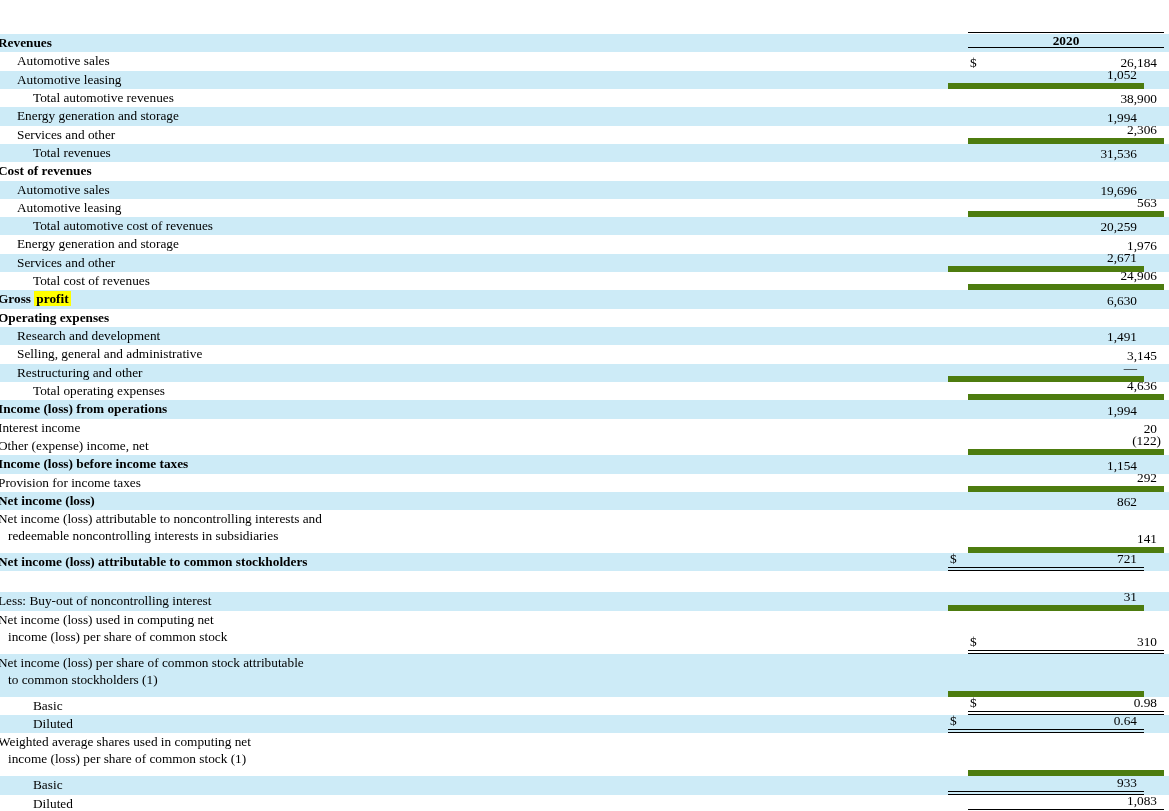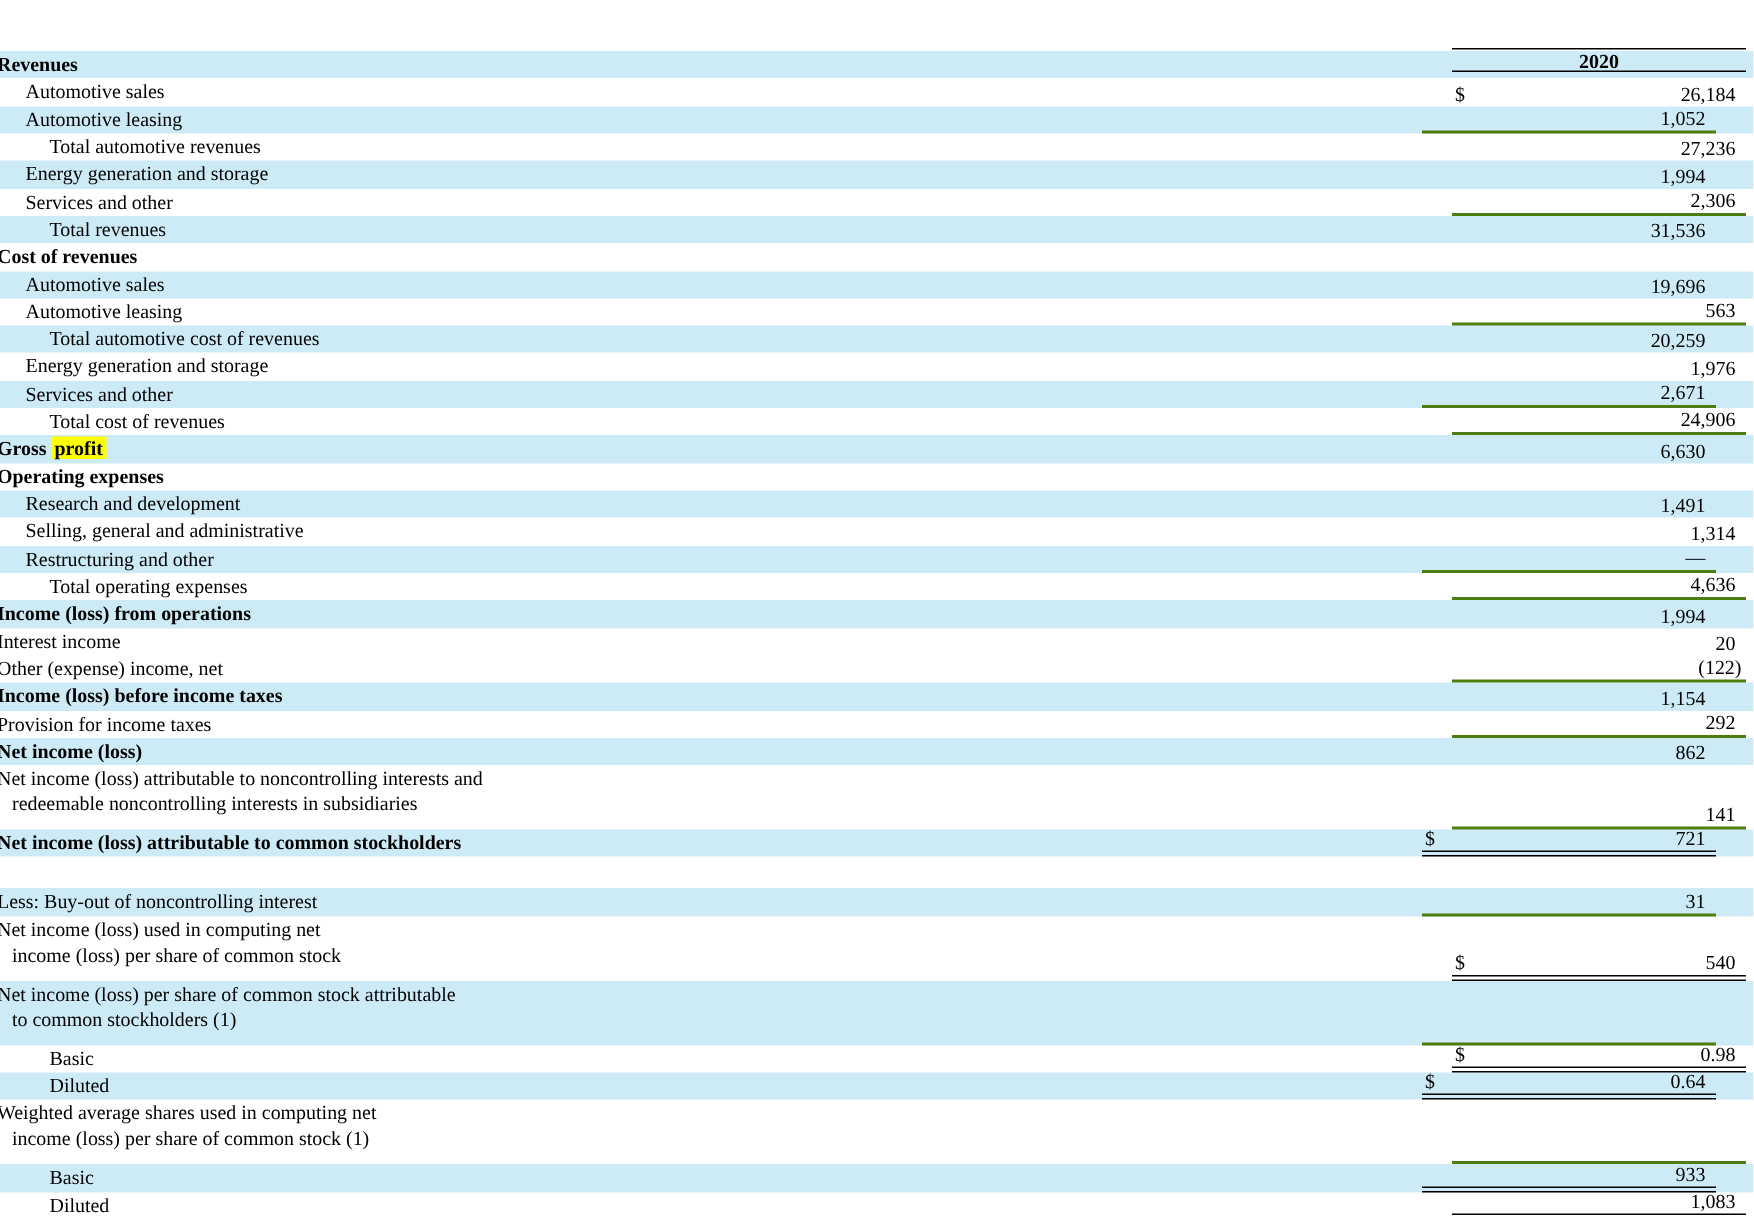--- a/index.html
+++ b/index.html
@@ -32,21 +32,21 @@
   .ind1{padding-left:19px;}
   .ind2{padding-left:35px;}
   .l2{padding-left:10px;}
   .vcell{
     width:196px;box-sizing:border-box;display:flex;align-items:flex-end;
     padding:0 0 1px 2px;
   }
   .num{margin-left:auto;padding-right:7px;line-height:15px;text-align:center;}
   .num.paren{padding-right:3px;}
   .dollar{line-height:15px;}
-  .bd-s{border-bottom:2px solid #4d7c0f;}
+  .bd-s{border-bottom:6px solid #4d7c0f;}
   .bd-d{border-bottom:4px double #000;}
   .edge{width:5px;}
   .hl{background:#ffff00;padding:0 2px;margin-top:11px;}
 </style>
 </head>
 <body>
 
 <div class="doc">
   <div class="hrow">
     <div class="hlabel"></div>
@@ -72,21 +72,21 @@
       <div class="row shaded">
         <div class="label ind1">Automotive leasing</div>
         <div class="vcell bd-s">
           <span class="num">1,052</span>
         </div>
         <div class="edge"></div>
       </div>
       <div class="row">
         <div class="label ind2">Total automotive revenues</div>
         <div class="vcell">
-          <span class="num">27,236</span>
+          <span class="num">38,900</span>
         </div>
         <div class="edge"></div>
       </div>
       <div class="row shaded">
         <div class="label ind1">Energy generation and storage</div>
         <div class="vcell">
           <span class="num">1,994</span>
         </div>
         <div class="edge"></div>
       </div>
@@ -166,21 +166,21 @@
       <div class="row shaded">
         <div class="label ind1">Research and development</div>
         <div class="vcell">
           <span class="num">1,491</span>
         </div>
         <div class="edge"></div>
       </div>
       <div class="row">
         <div class="label ind1">Selling, general and administrative</div>
         <div class="vcell">
-          <span class="num">1,314</span>
+          <span class="num">3,145</span>
         </div>
         <div class="edge"></div>
       </div>
       <div class="row shaded">
         <div class="label ind1">Restructuring and other</div>
         <div class="vcell bd-s">
           <span class="num">—</span>
         </div>
         <div class="edge"></div>
       </div>
@@ -263,21 +263,21 @@
         </div>
         <div class="edge"></div>
       </div>
       <div class="row twoline">
         <div class="label">
           <div class="l1">Net income (loss) used in computing net</div>
           <div class="l2">income (loss) per share of common stock</div>
         </div>
         <div class="vcell bd-d">
           <span class="dollar">$</span>
-          <span class="num">540</span>
+          <span class="num">310</span>
         </div>
         <div class="edge"></div>
       </div>
       <div class="row twoline shaded">
         <div class="label">
           <div class="l1">Net income (loss) per share of common stock attributable</div>
           <div class="l2">to common stockholders (1)</div>
         </div>
         <div class="vcell bd-s"></div>
         <div class="edge"></div>

